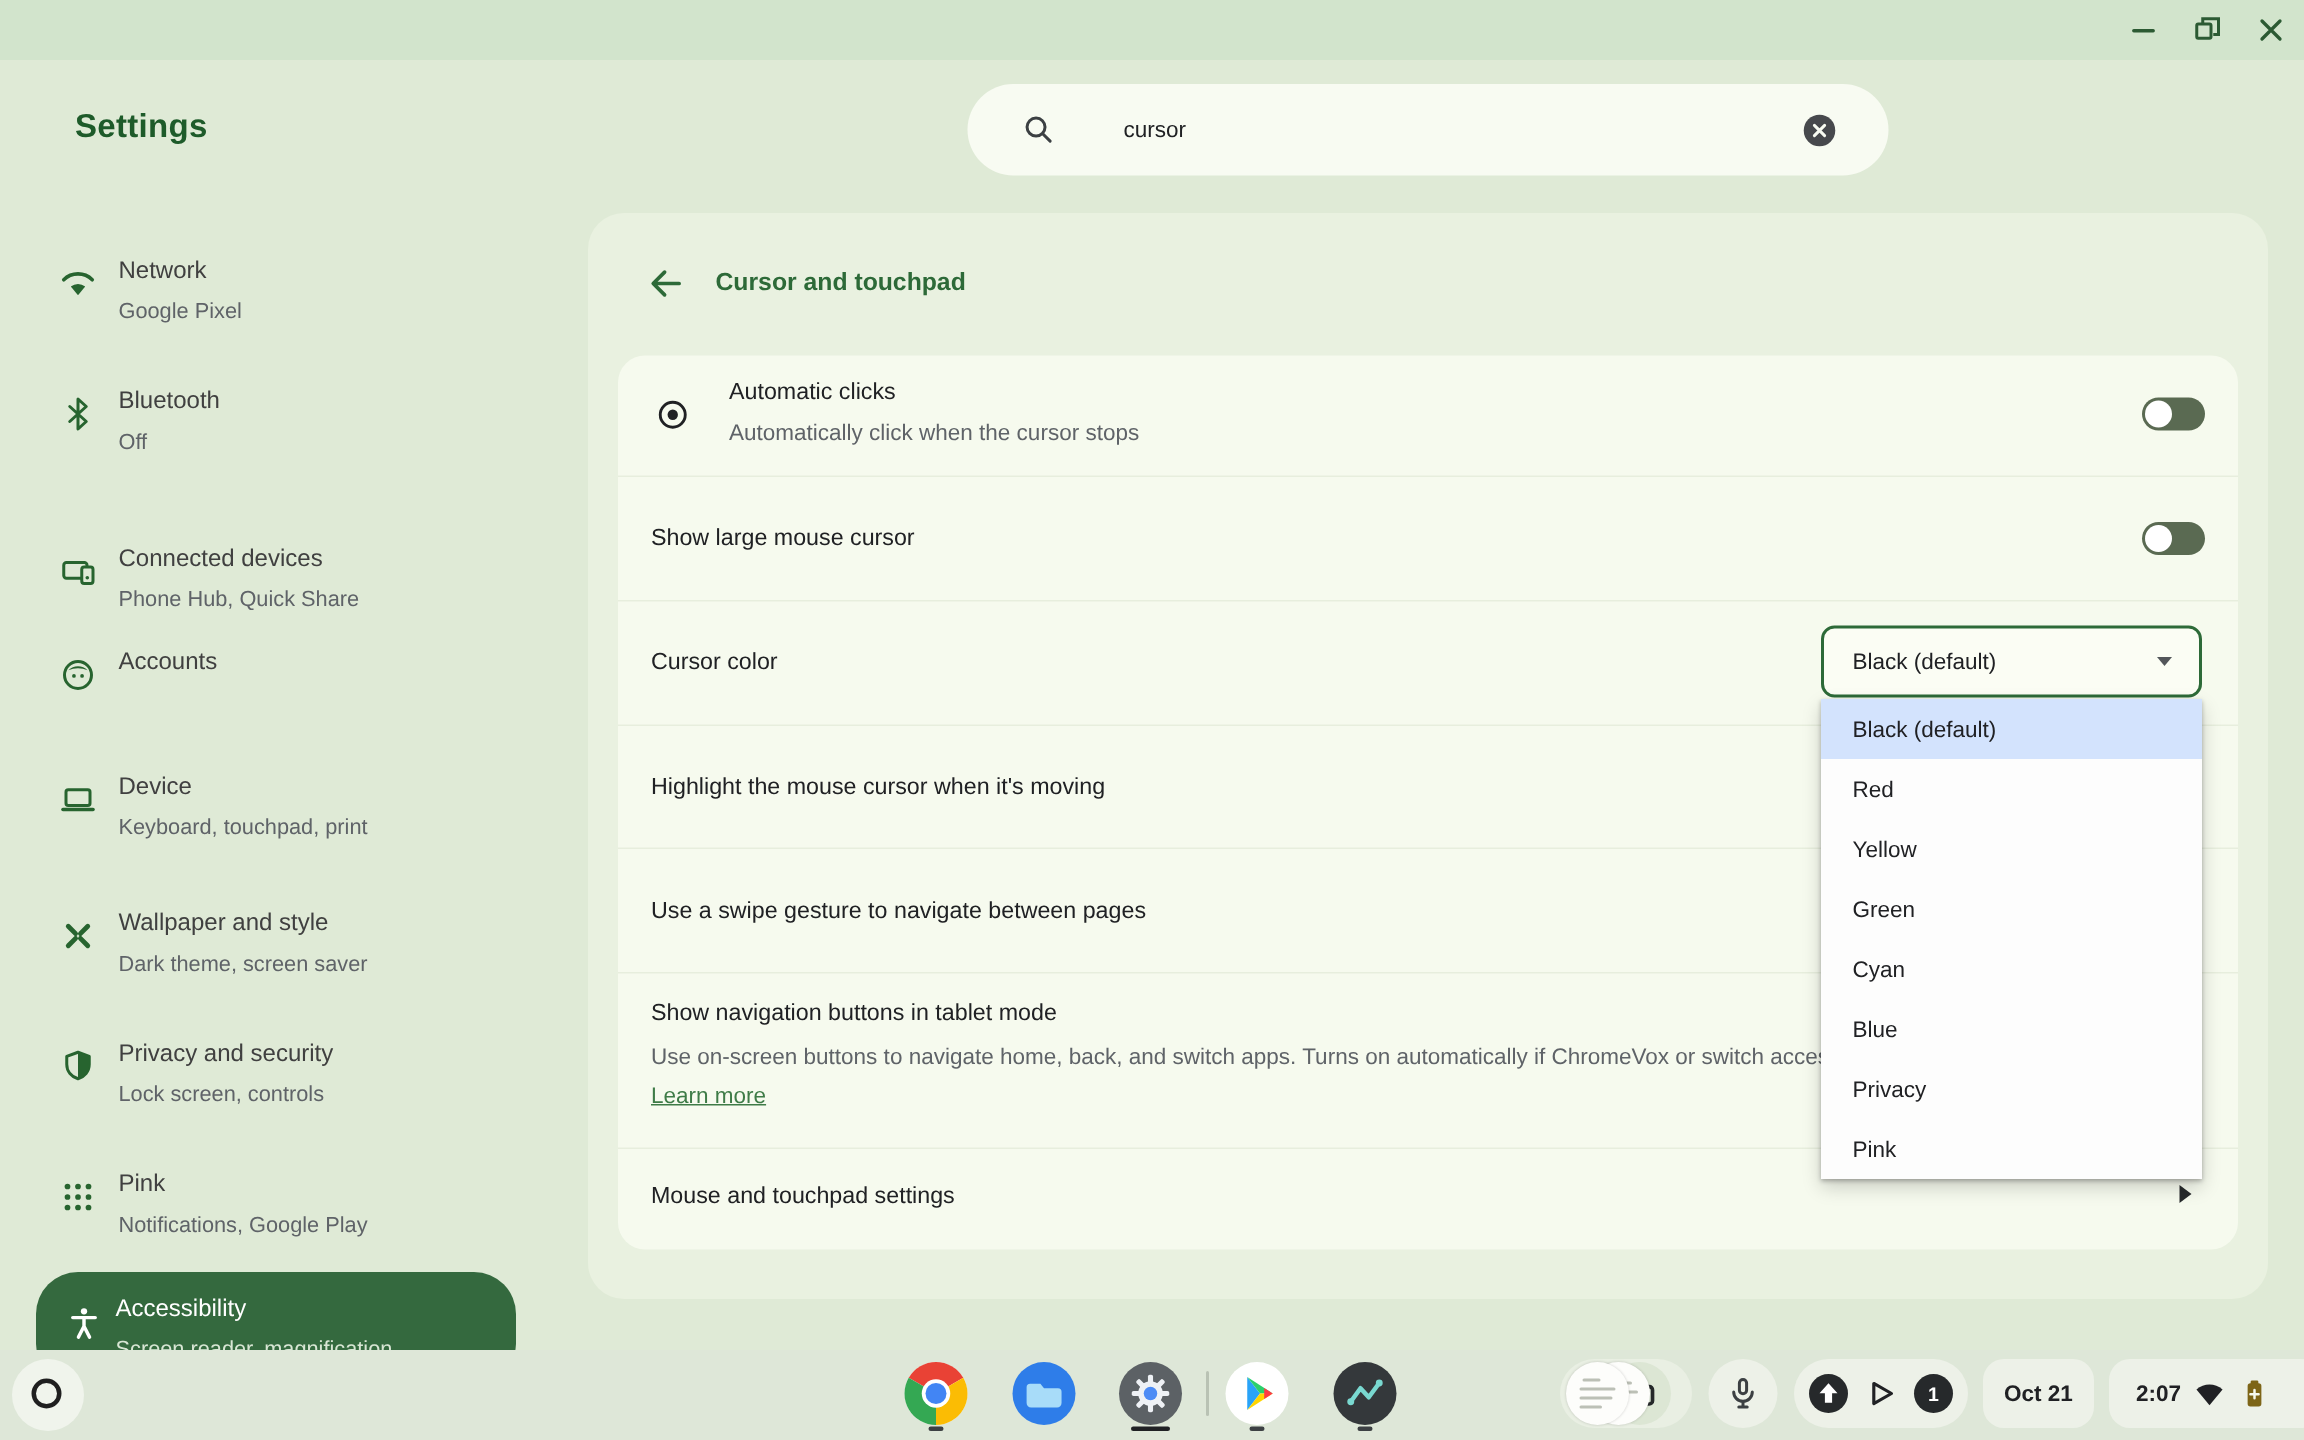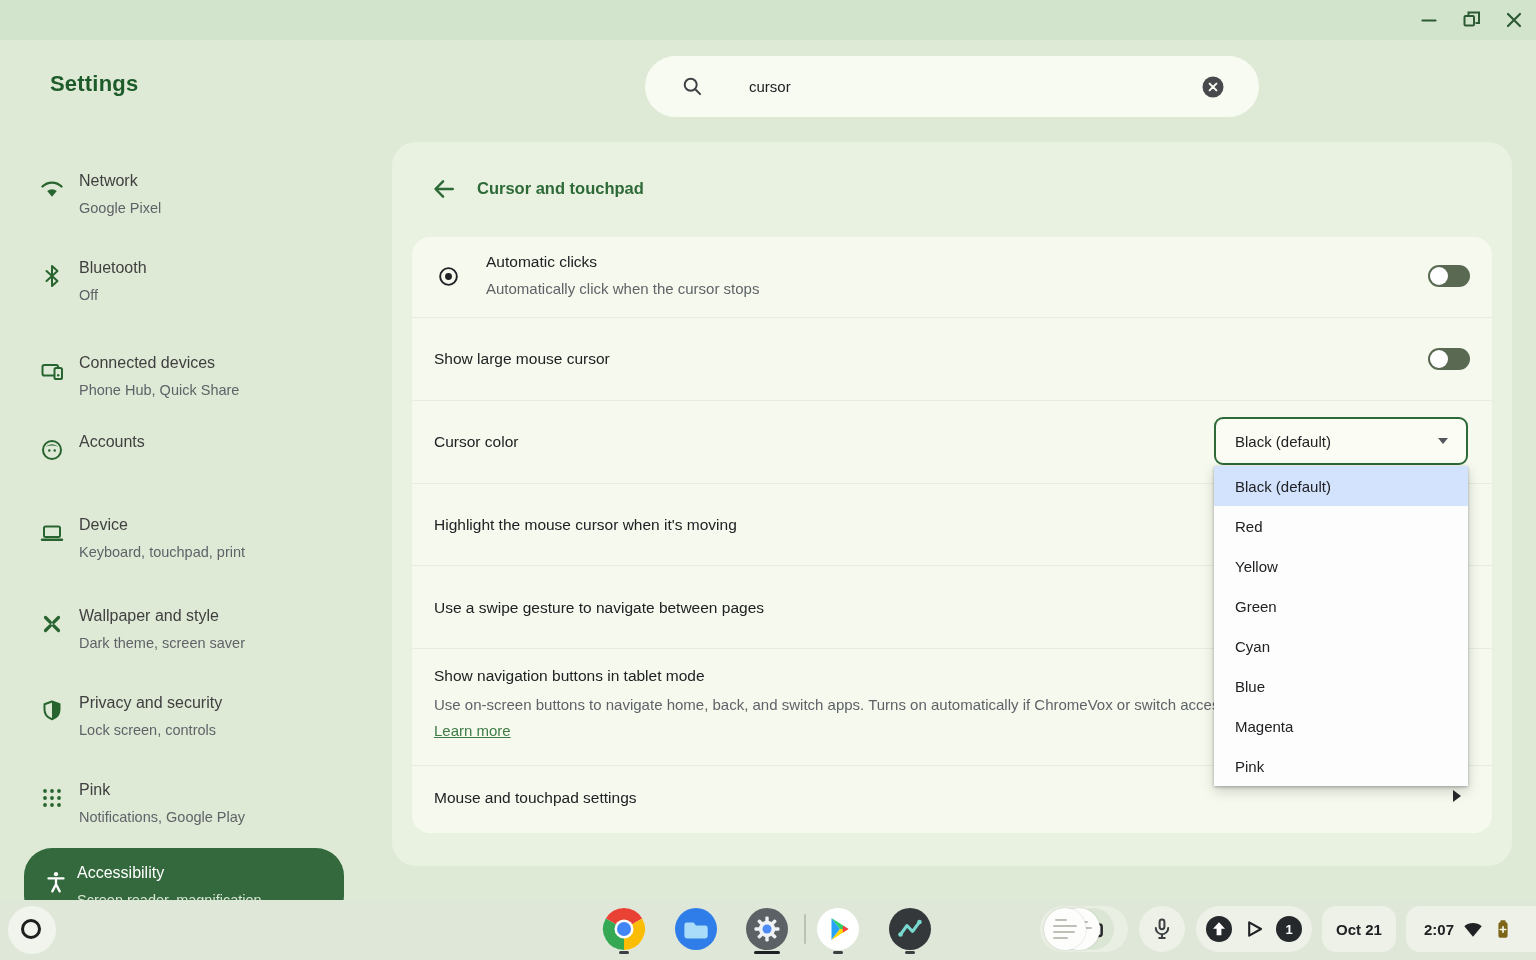--- a/index.html
+++ b/index.html
@@ -129,21 +129,21 @@
     <span class="sb-ico">
       <svg width="24" height="24" viewBox="0 0 24 24">
         <path d="M6.5 7l11 10L12 22V2l5.5 5-11 10" fill="none" stroke="currentColor" stroke-width="2" stroke-linecap="round" stroke-linejoin="round"></path>
       </svg></span>
     <span class="sb-txt">
         <span class="sb-title">Bluetooth</span>
         <span class="sb-sub">Off</span>
       </span>
   </div>
 
-  <div class="sb-item" style="top:350px">
+  <div class="sb-item" style="top:360px">
     <span class="sb-ico">
       <svg width="24" height="24" viewBox="0 0 24 24">
         <rect x="2.5" y="6" width="15.5" height="10.5" rx="1.8" fill="none" stroke="currentColor" stroke-width="2"></rect>
         <rect x="14.5" y="9" width="7.5" height="11" rx="1.6" fill="#dfead6" stroke="currentColor" stroke-width="2"></rect>
         <circle cx="18.2" cy="16.2" r="1.2" fill="currentColor"></circle>
       </svg></span>
     <span class="sb-txt">
         <span class="sb-title">Connected devices</span>
         <span class="sb-sub">Phone Hub, Quick Share</span>
       </span>
@@ -272,21 +272,21 @@
   <div class="row-label" style="left:434px;top:789px">Mouse and touchpad settings</div>
   <div class="row-arrow"></div>
 
   <div class="dd-menu">
     <div class="dd-opt selected">Black (default)</div>
     <div class="dd-opt">Red</div>
     <div class="dd-opt">Yellow</div>
     <div class="dd-opt">Green</div>
     <div class="dd-opt">Cyan</div>
     <div class="dd-opt">Blue</div>
-    <div class="dd-opt">Magenta</div>
+    <div class="dd-opt">Privacy</div>
     <div class="dd-opt">Pink</div>
   </div>
 
   <div class="shelf">
     <div class="launcher">
         <div class="ring"></div>
       </div>
 
     <div class="dock-app" style="left:602px">
       <svg width="44" height="44" viewBox="0 0 44 44">

